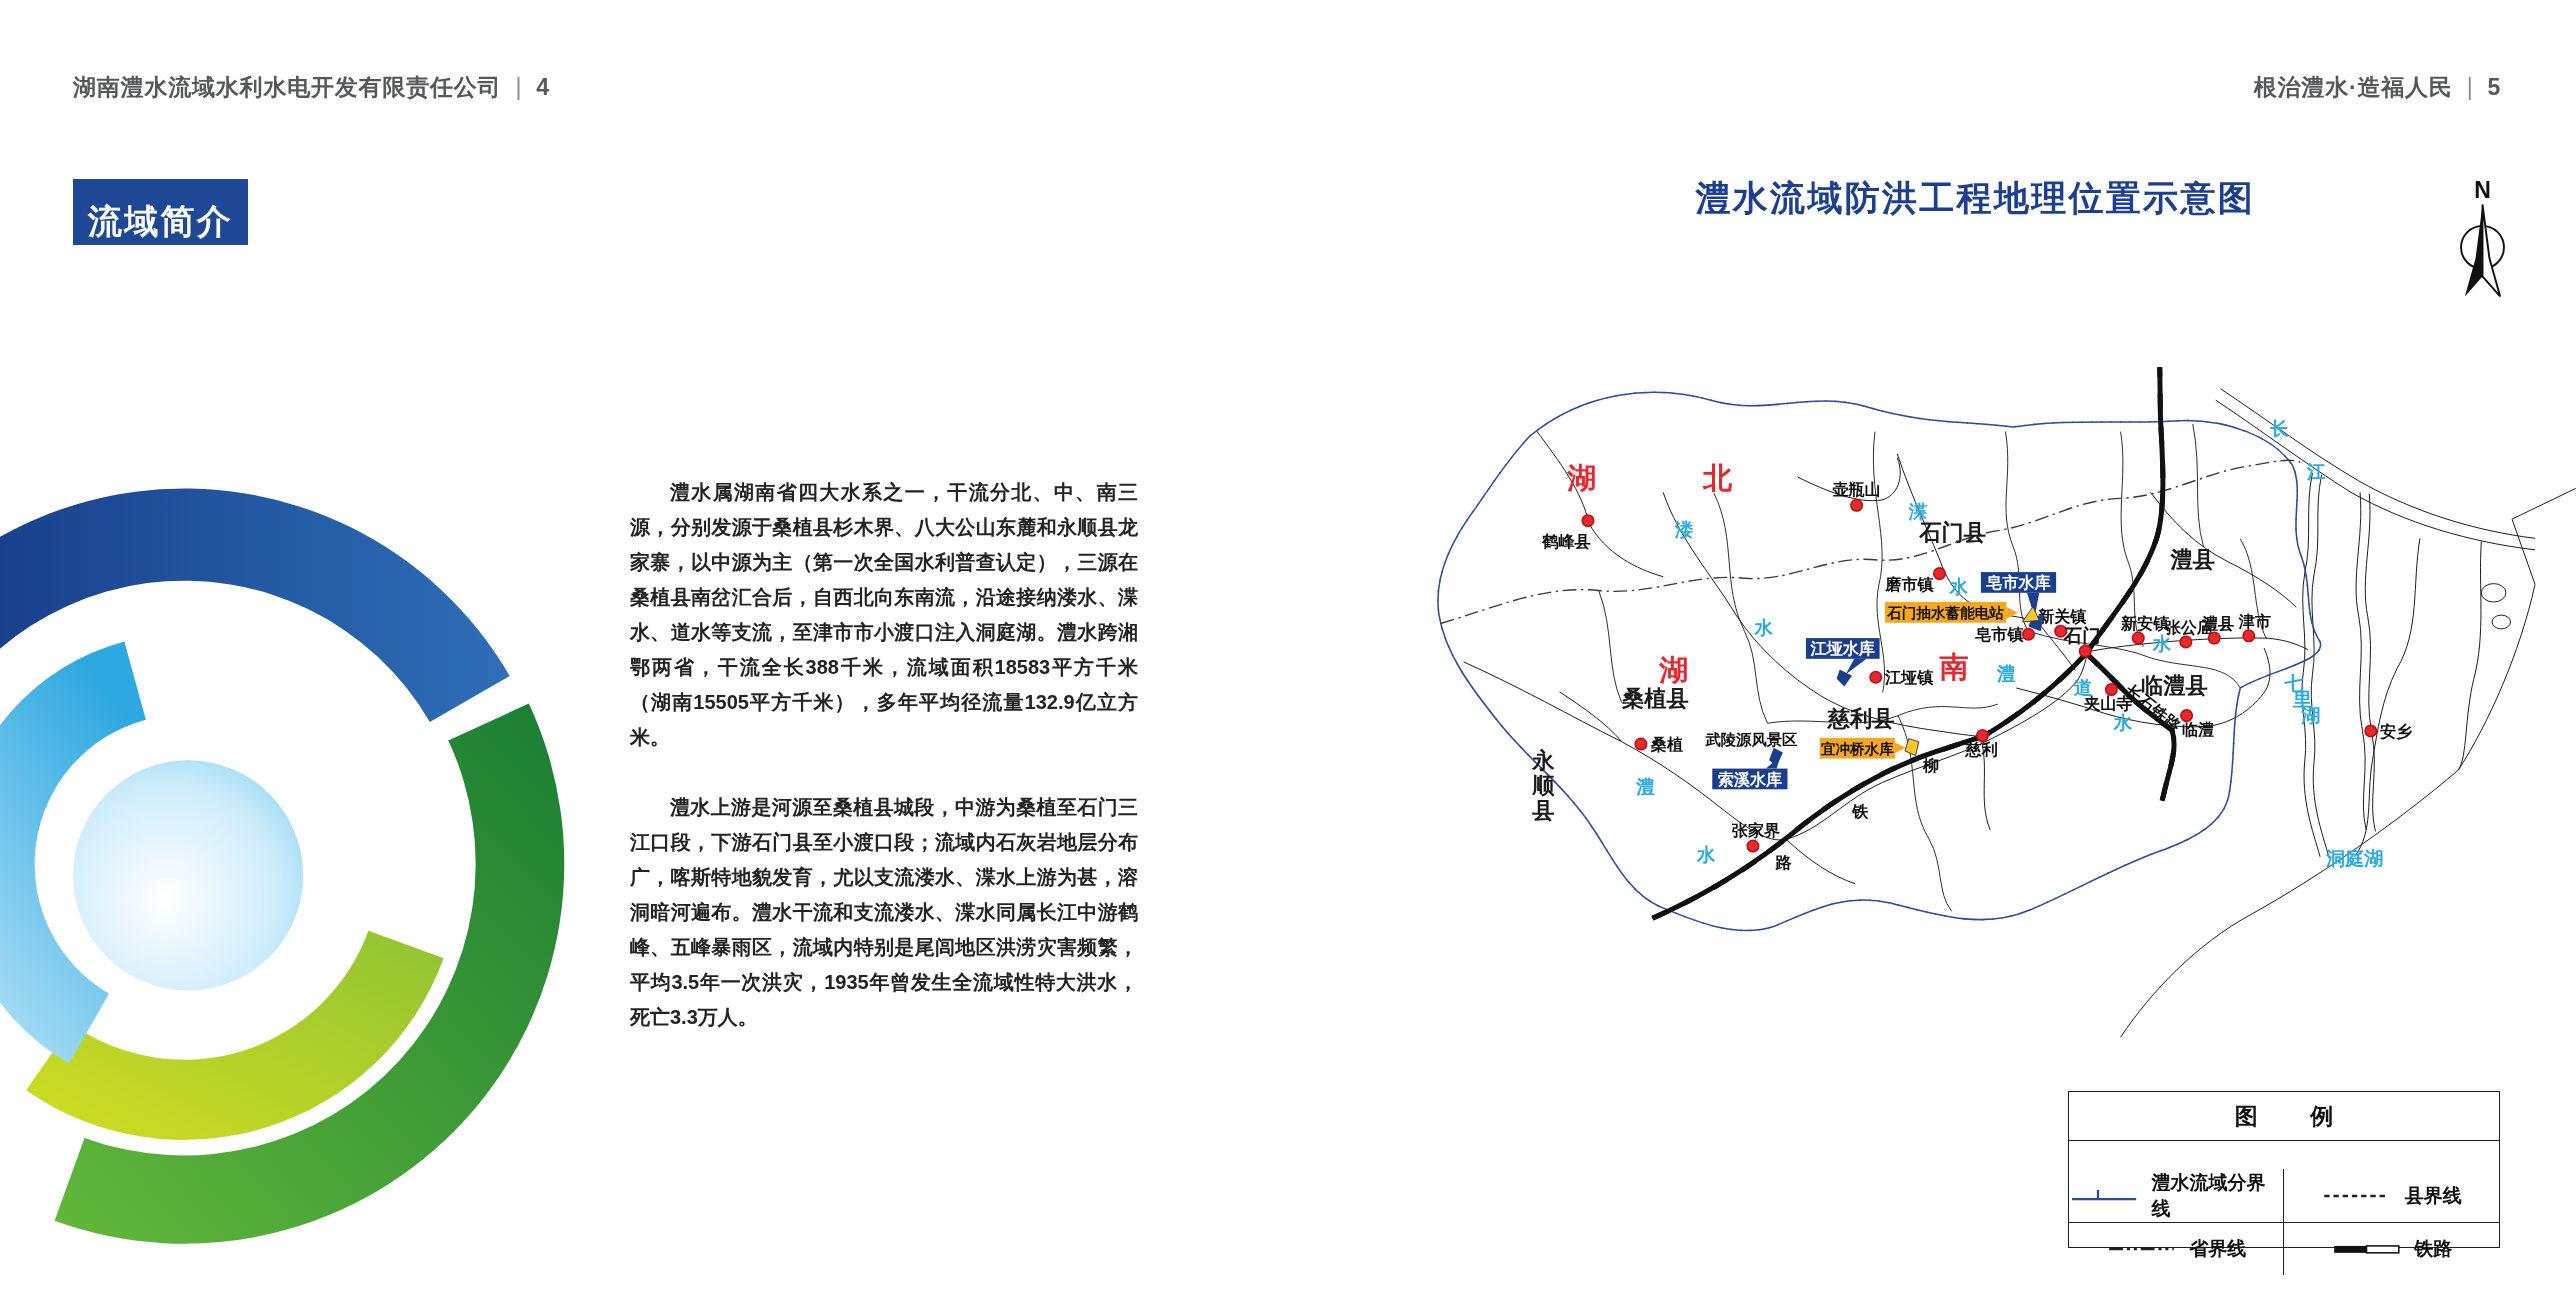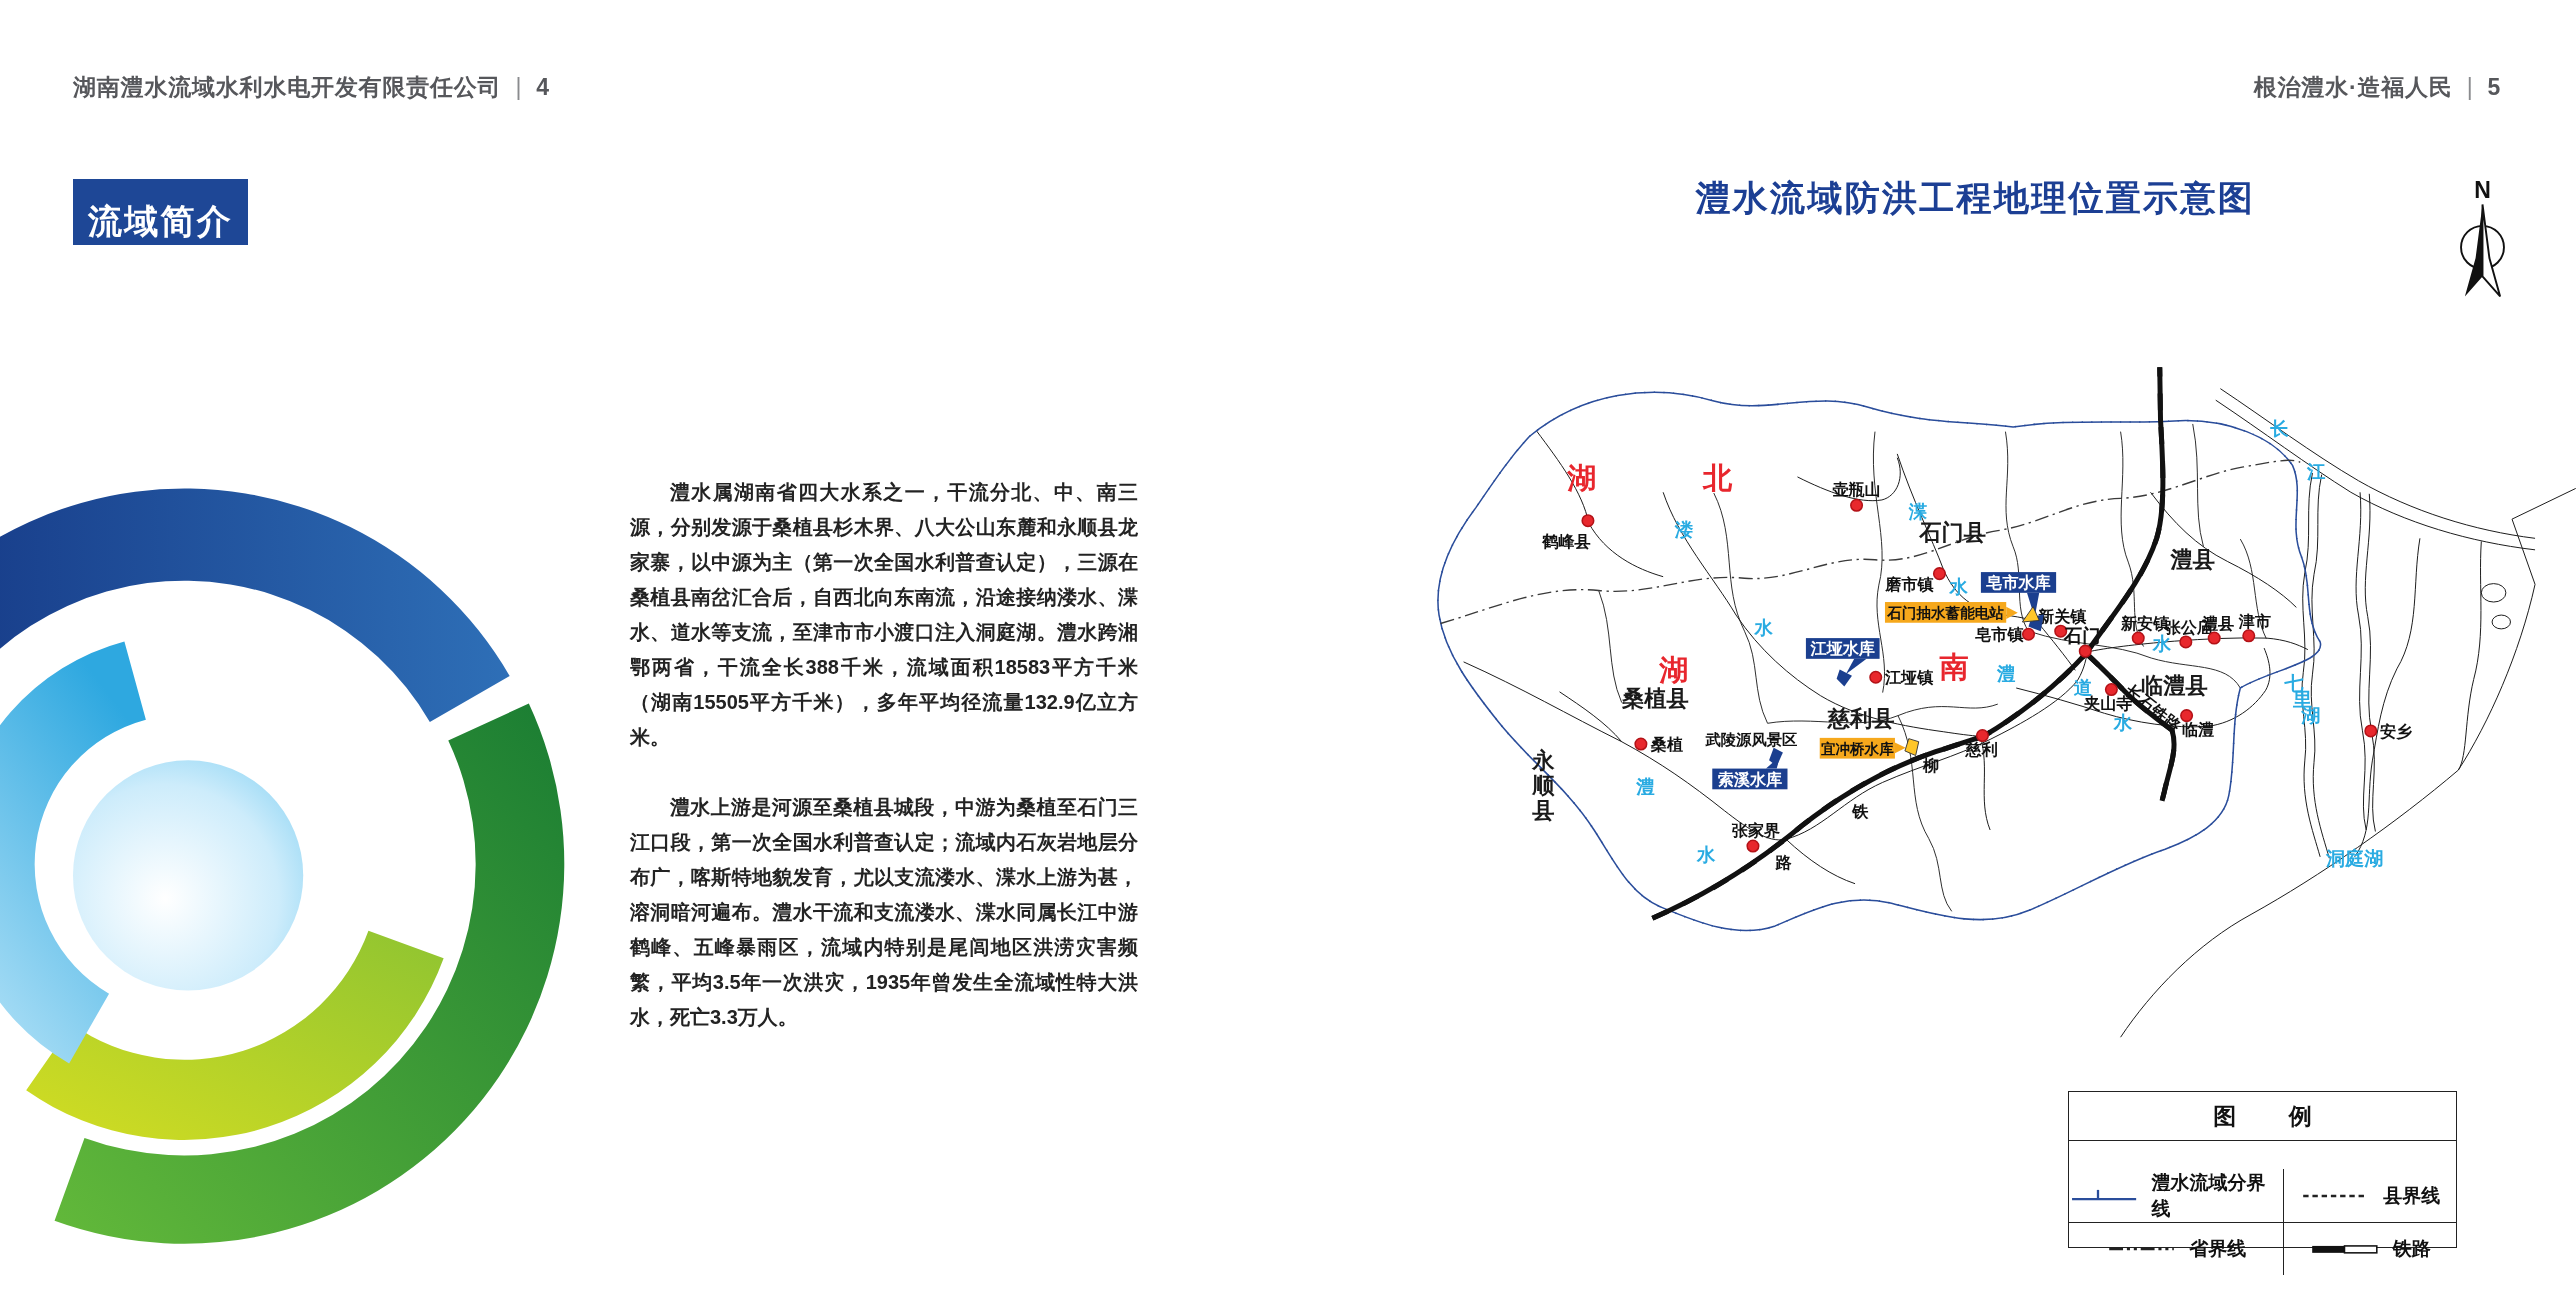--- a/index.html
+++ b/index.html
@@ -33,21 +33,21 @@
   .t-county{fill:#1a1a1a;font-size:29px;font-weight:bold;}
   .t-city{fill:#111;font-size:21px;font-weight:bold;}
   .t-city-big{fill:#111;font-size:24px;font-weight:bold;}
   .t-river{fill:#29abe2;font-size:24px;font-weight:bold;}
   .t-lake{fill:#29abe2;font-size:25px;font-weight:bold;}
   .t-place{fill:#111;font-size:20px;font-weight:bold;}
   .t-rail{fill:#111;font-size:21px;font-weight:bold;}
   .t-callout-navy{fill:#fff;font-size:21px;font-weight:bold;}
   .t-callout-orange{fill:#111;font-size:19px;font-weight:bold;}
   
-  #legend{position:absolute;left:2068px;top:1091px;width:389px;height:157px;border:1.9px solid #222;
+  #legend{position:absolute;left:2068px;top:1091px;width:432px;height:157px;border:1.9px solid #222;
        box-sizing:border-box;background:#fff;}
   #legend .lg-title{height:48px;border-bottom:1.5px solid #222;display:flex;align-items:center;
        justify-content:center;font-size:23px;font-weight:bold;letter-spacing:23px;text-indent:23px;color:#111;}
   #legend .lg-grid{display:grid;grid-template-columns:215px 1fr;grid-template-rows:54px 52px;margin-top:28px;}
   #legend .lg-cell{display:flex;align-items:center;justify-content:center;gap:12.3px;}
   #legend .c1{border-right:1.5px solid #222;border-bottom:1.5px solid #222;}
   #legend .c2{border-bottom:1.5px solid #222;}
   #legend .c3{border-right:1.5px solid #222;}
   #legend .lg-label{font-size:19px;font-weight:bold;color:#111;}
   #compass{position:absolute;left:2451px;top:163px;}
@@ -94,21 +94,21 @@
     <path d="M -233,998 A 490 490 0 0 1 664,880 L 560,940 A 370 370 0 0 0 -117,1029 Z" fill="url(#gNavy)"></path>
     <path d="M 689,916 A 495 495 0 0 1 71,1590 L 110,1482 A 380 380 0 0 0 584,964 Z" fill="url(#gGreen)"></path>
     <path d="M 578,1248 A 360 360 0 0 1 34,1420 L 94,1334 A 255 255 0 0 0 480,1212 Z" fill="url(#gYg)"></path>
     <path d="M 90,1385 A 300 300 0 0 1 162,835 L 190,937 A 195 195 0 0 0 142,1294 Z" fill="url(#gLb)"></path>
     <circle cx="245" cy="1140" r="150" fill="url(#gCore)"></circle>
   </g>
 </svg>
 
 <div id="body-text">
   <p>澧水属湖南省四大水系之一，干流分北、中、南三源，分别发源于桑植县杉木界、八大公山东麓和永顺县龙家寨，以中源为主（第一次全国水利普查认定），三源在桑植县南岔汇合后，自西北向东南流，沿途接纳溇水、渫水、道水等支流，至津市市小渡口注入洞庭湖。澧水跨湘鄂两省，干流全长388千米，流域面积18583平方千米（湖南15505平方千米），多年平均径流量132.9亿立方米。</p>
-  <p>澧水上游是河源至桑植县城段，中游为桑植至石门三江口段，第一次全国水利普查认定；流域内石灰岩地层分布广，喀斯特地貌发育，尤以支流溇水、渫水上游为甚，溶洞暗河遍布。澧水干流和支流溇水、渫水同属长江中游鹤峰、五峰暴雨区，流域内特别是尾闾地区洪涝灾害频繁，平均3.5年一次洪灾，1935年曾发生全流域性特大洪水，死亡3.3万人。</p>
+  <p>澧水上游是河源至桑植县城段，中游为桑植至石门三江口段，下游石门县至小渡口段；流域内石灰岩地层分布广，喀斯特地貌发育，尤以支流溇水、渫水上游为甚，溶洞暗河遍布。澧水干流和支流溇水、渫水同属长江中游鹤峰、五峰暴雨区，流域内特别是尾闾地区洪涝灾害频繁，平均3.5年一次洪灾，1935年曾发生全流域性特大洪水，死亡3.3万人。</p>
 </div>
 
 <div id="map-title">澧水流域防洪工程地理位置示意图</div>
 
 <svg id="compass" width="63" height="138" viewBox="3192 212 82 180">
   <text x="3233" y="258" text-anchor="middle" font-size="30" font-weight="bold" fill="#111" id="compass-n">N</text>
   <circle cx="3233" cy="322" r="28" fill="none" stroke="#111" stroke-width="2.5"></circle>
   <polygon points="3233,266 3224,336 3210,386 3233,360" fill="#111"></polygon>
   <polygon points="3233,266 3242,336 3256,386 3233,360" fill="#fff" stroke="#111" stroke-width="2.5"></polygon>
 </svg>

